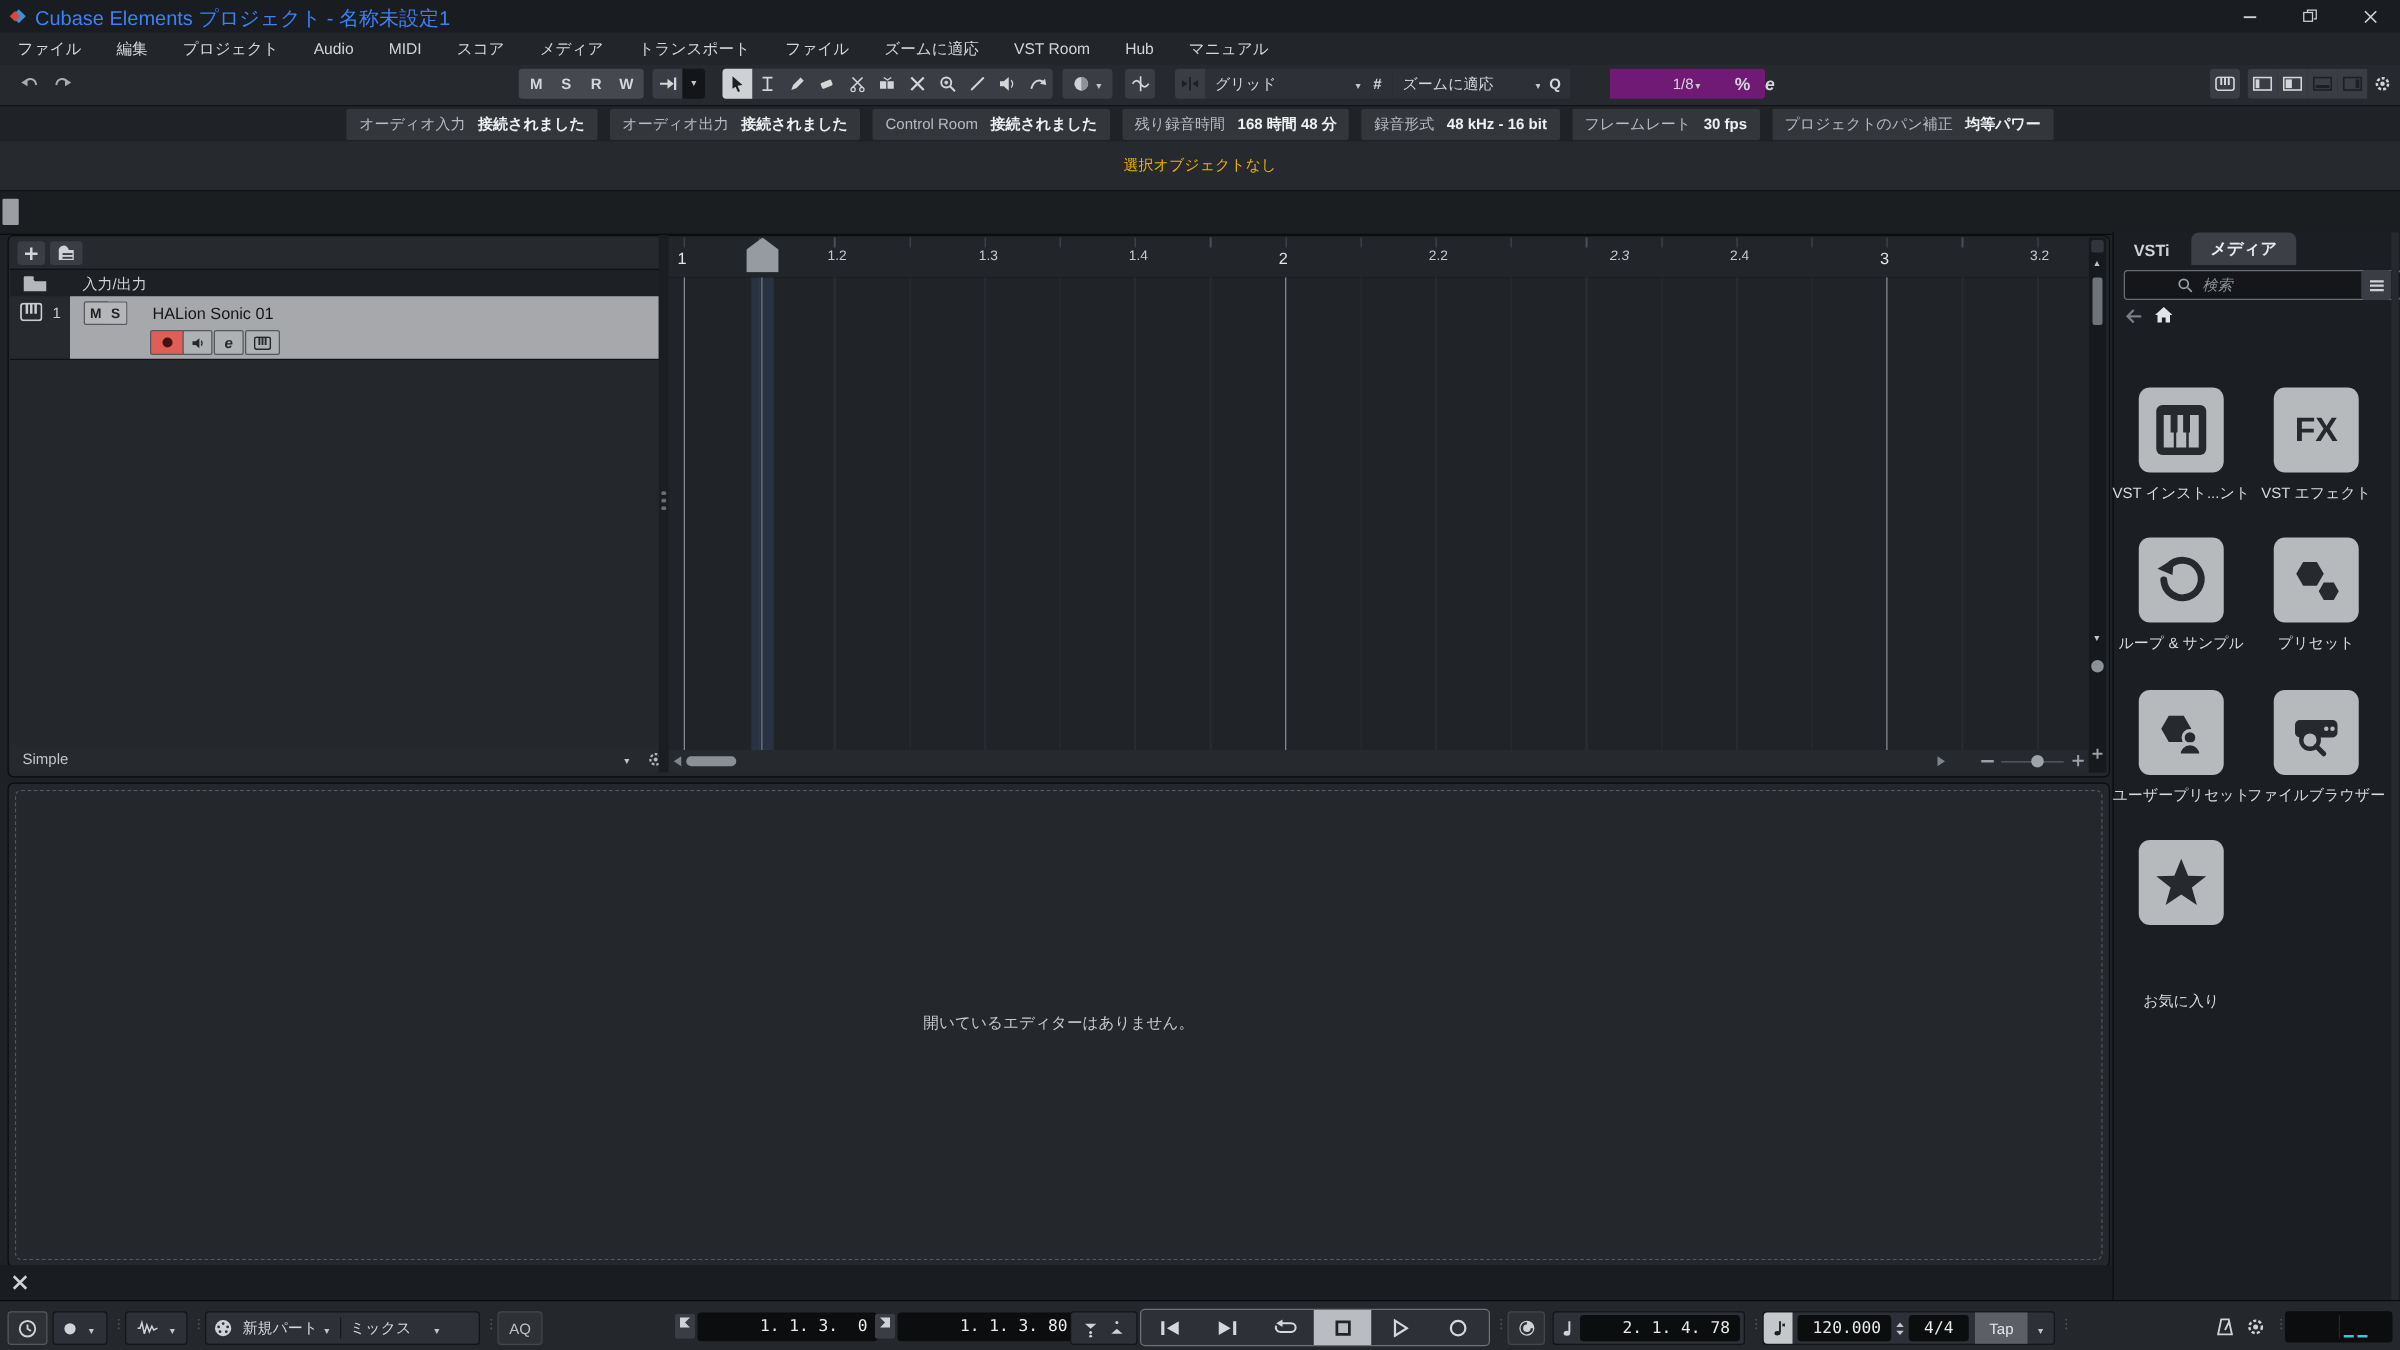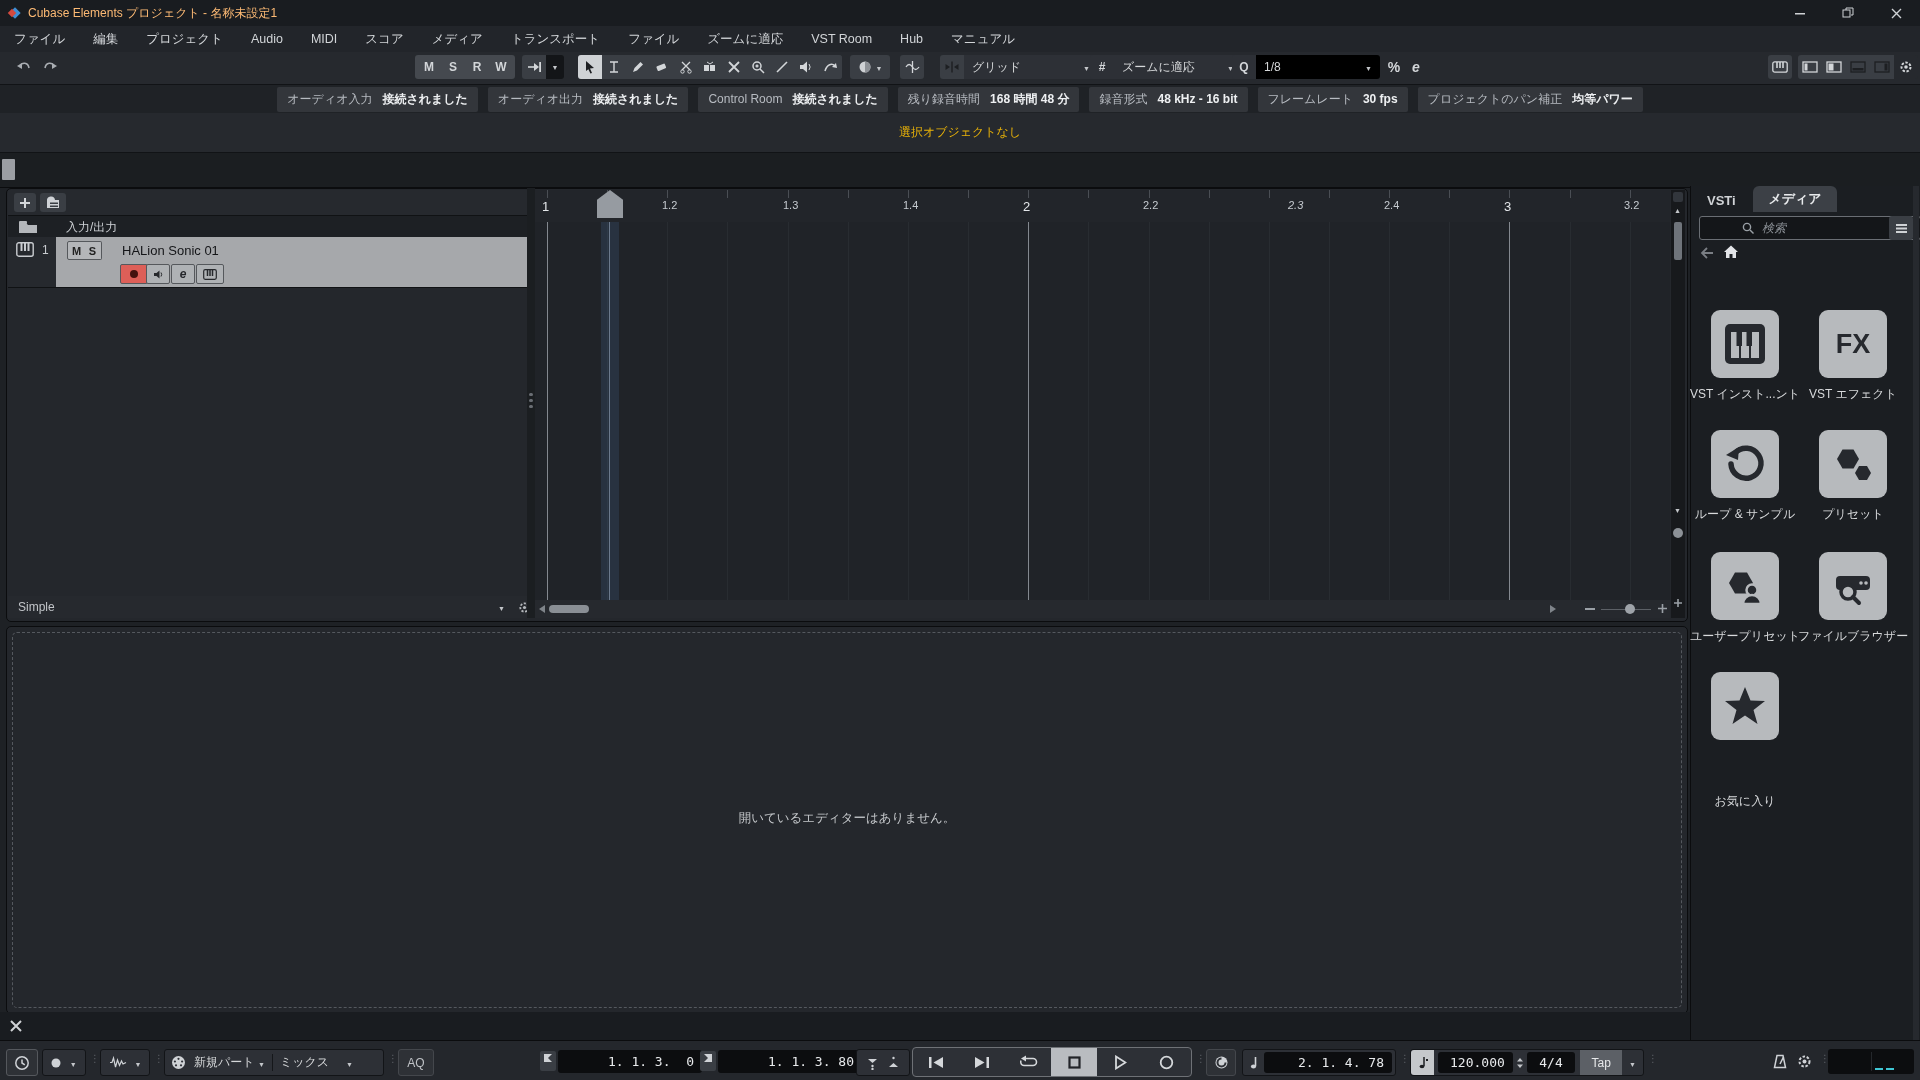--- a/index.html
+++ b/index.html
@@ -37,21 +37,21 @@
 
 <div id="app">
 
   <div class="abs" style="left:0;top:0;width:1920px;height:26px;background:#191c20;">
     <span class="abs" style="left:7px;top:5px;">
       <svg width="16" height="16">
           <rect x="4" y="4" width="8" height="8" fill="#3f8fd4" transform="rotate(45 8 8)"></rect>
           <rect x="2" y="5" width="6" height="6" fill="#d44a3f" transform="rotate(45 5 8)"></rect>
         </svg>
     </span>
-    <span class="abs" style="left:28px;top:5px;color:#fdba74;font-size:12px;">Cubase Elements プロジェクト - 名称未設定1</span>
+    <span class="abs" style="left:28px;top:5px;color:#3b82f6;font-size:16px;">Cubase Elements プロジェクト - 名称未設定1</span>
     <span class="abs btn" style="left:1786px;top:4px;width:28px;height:18px;background:transparent;">
       <svg width="12" height="12">
           <rect x="1" y="6" width="10" height="1.5" fill="#cfd2d5"></rect>
         </svg>
     </span>
     <span class="abs btn" style="left:1834px;top:4px;width:28px;height:18px;background:transparent;">
       <svg width="12" height="12">
           <rect x="1" y="3" width="7" height="7" fill="none" stroke="#cfd2d5"></rect>
           <path d="M4 3 V1 h7 v7 h-2" fill="none" stroke="#cfd2d5"></path>
         </svg>
@@ -208,21 +208,21 @@
     <div class="abs flex" style="left:1090px;top:3px;height:24px;">
       <span class="tool" style="background:#2d3036;border-radius:3px 0 0 3px;font-weight:bold;">#</span>
       <div class="flex" style="height:24px;width:112px;background:#2d3036;border-radius:0 3px 3px 0;padding:0 8px;justify-content:space-between;">
         <span>ズームに適応</span>
           <span class="car"></span>
       </div>
     </div>
 
     <div class="abs flex" style="left:1232px;top:3px;height:24px;">
       <span class="tool" style="background:#2d3036;border-radius:3px 0 0 3px;font-weight:bold;">Q</span>
-      <div class="flex" style="height:24px;width:108px;background:#000000;border-radius:0 3px 3px 0;padding:0 8px;justify-content:space-between;">
+      <div class="flex" style="height:24px;width:108px;background:#701a75;border-radius:0 3px 3px 0;padding:0 8px;justify-content:center;margin-left:32px;">
         <span>1/8</span>
           <span class="car"></span>
       </div>
     </div>
     <span class="abs tool" style="left:1382px;top:3px;background:transparent;font-size:14px;font-weight:bold;">%</span>
     <span class="abs tool" style="left:1404px;top:3px;background:transparent;font-size:14px;font-weight:bold;font-style:italic;">e</span>
 
     <span class="abs tool" style="left:1768px;top:3px;border-radius:3px;">
       <svg width="16" height="12">
           <rect x="0.8" y="0.8" width="14.4" height="10.4" rx="2" fill="none" stroke="#d3d6d9" stroke-width="1.3"></rect>

